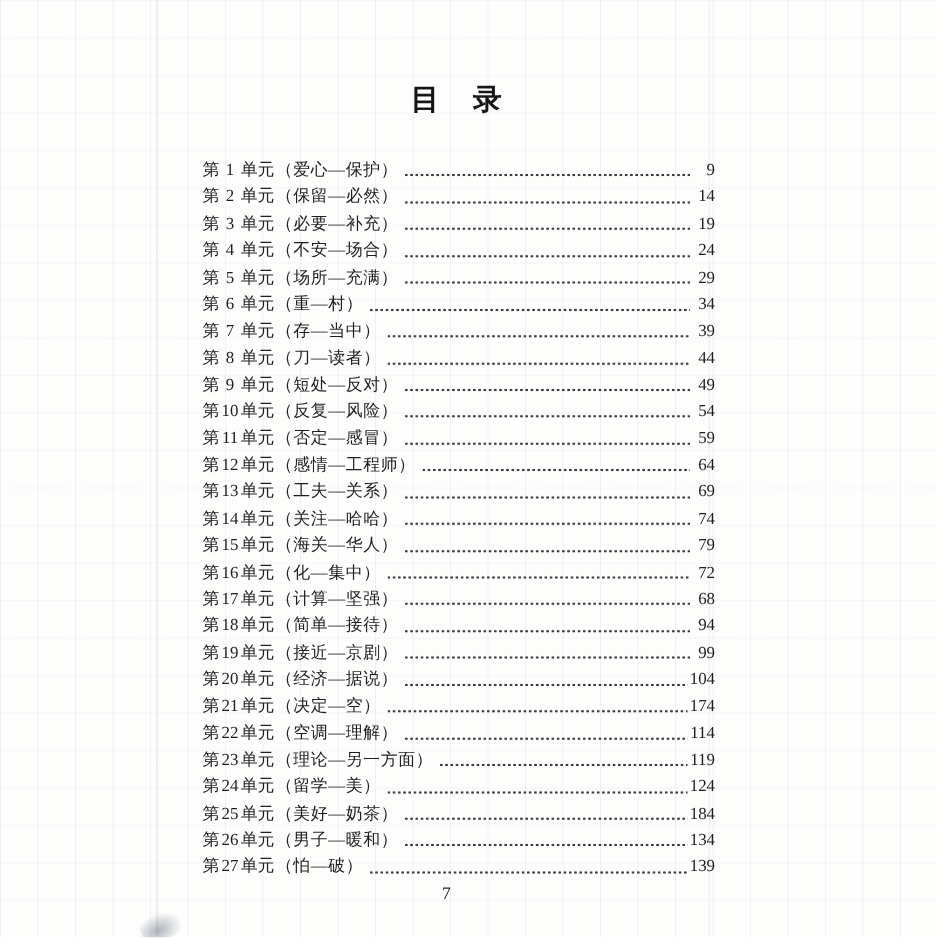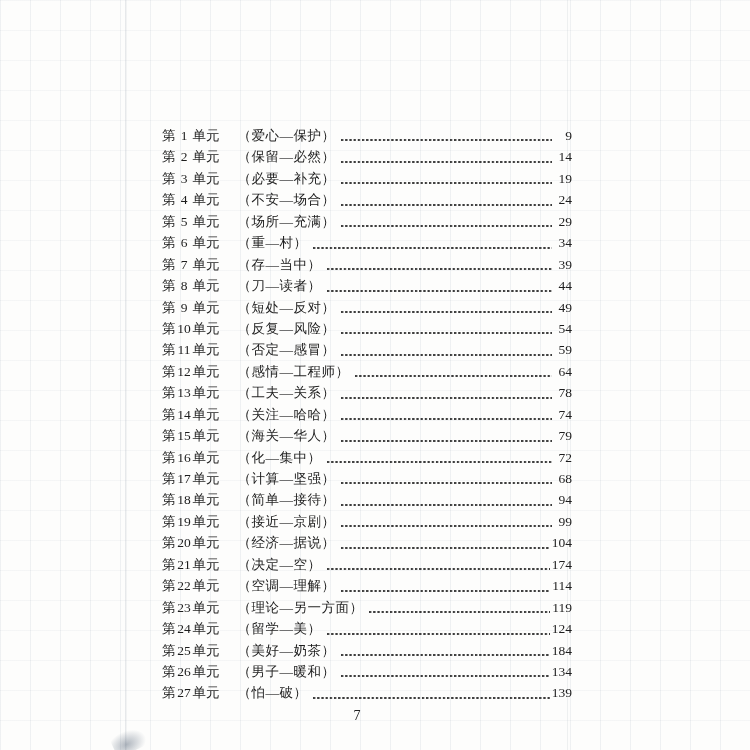--- a/index.html
+++ b/index.html
@@ -78,21 +78,21 @@
     font-size: 13.5px;
     white-space: nowrap;
     color: #1d1d1d;
   }
   .unit-num {
     display: inline-block;
     width: 17px;
     text-align: center;
   }
   .entry-title {
-    margin-left: 18px;
+    margin-left: 1px;
     margin-right: 2px;
     letter-spacing: 0.5px;
   }
   .leader {
     flex: 1;
     align-self: flex-end;
     height: 8px;
     margin: 0 2px 4px 3px;
     background-image: radial-gradient(circle at 1.2px 4px, #3c3c3c 0.95px, transparent 1.25px);
     background-size: 4.2px 8px;
@@ -114,20 +114,21 @@
   }
 </style>
 </head>
 <body>
 
 <div class="sheet">
   <div class="grid-overlay"></div>
   <div class="streak-left"></div>
   <div class="streak-right"></div>
 
+  <h1 class="title">目 录</h1>
 
   <div class="toc" id="toc-list">
   <div class="row">
     <span>第</span>
         <span class="unit-num">1</span>
         <span>单元</span>
     <span class="entry-title">（爱心—保护）</span>
     <span class="leader"></span>
     <span class="pagenum">9</span>
   </div>
@@ -230,21 +231,21 @@
     <span class="leader"></span>
     <span class="pagenum">64</span>
   </div>
 
   <div class="row">
     <span>第</span>
         <span class="unit-num">13</span>
         <span>单元</span>
     <span class="entry-title">（工夫—关系）</span>
     <span class="leader"></span>
-    <span class="pagenum">78</span>
+    <span class="pagenum">69</span>
   </div>
 
   <div class="row">
     <span>第</span>
         <span class="unit-num">14</span>
         <span>单元</span>
     <span class="entry-title">（关注—哈哈）</span>
     <span class="leader"></span>
     <span class="pagenum">74</span>
   </div>

